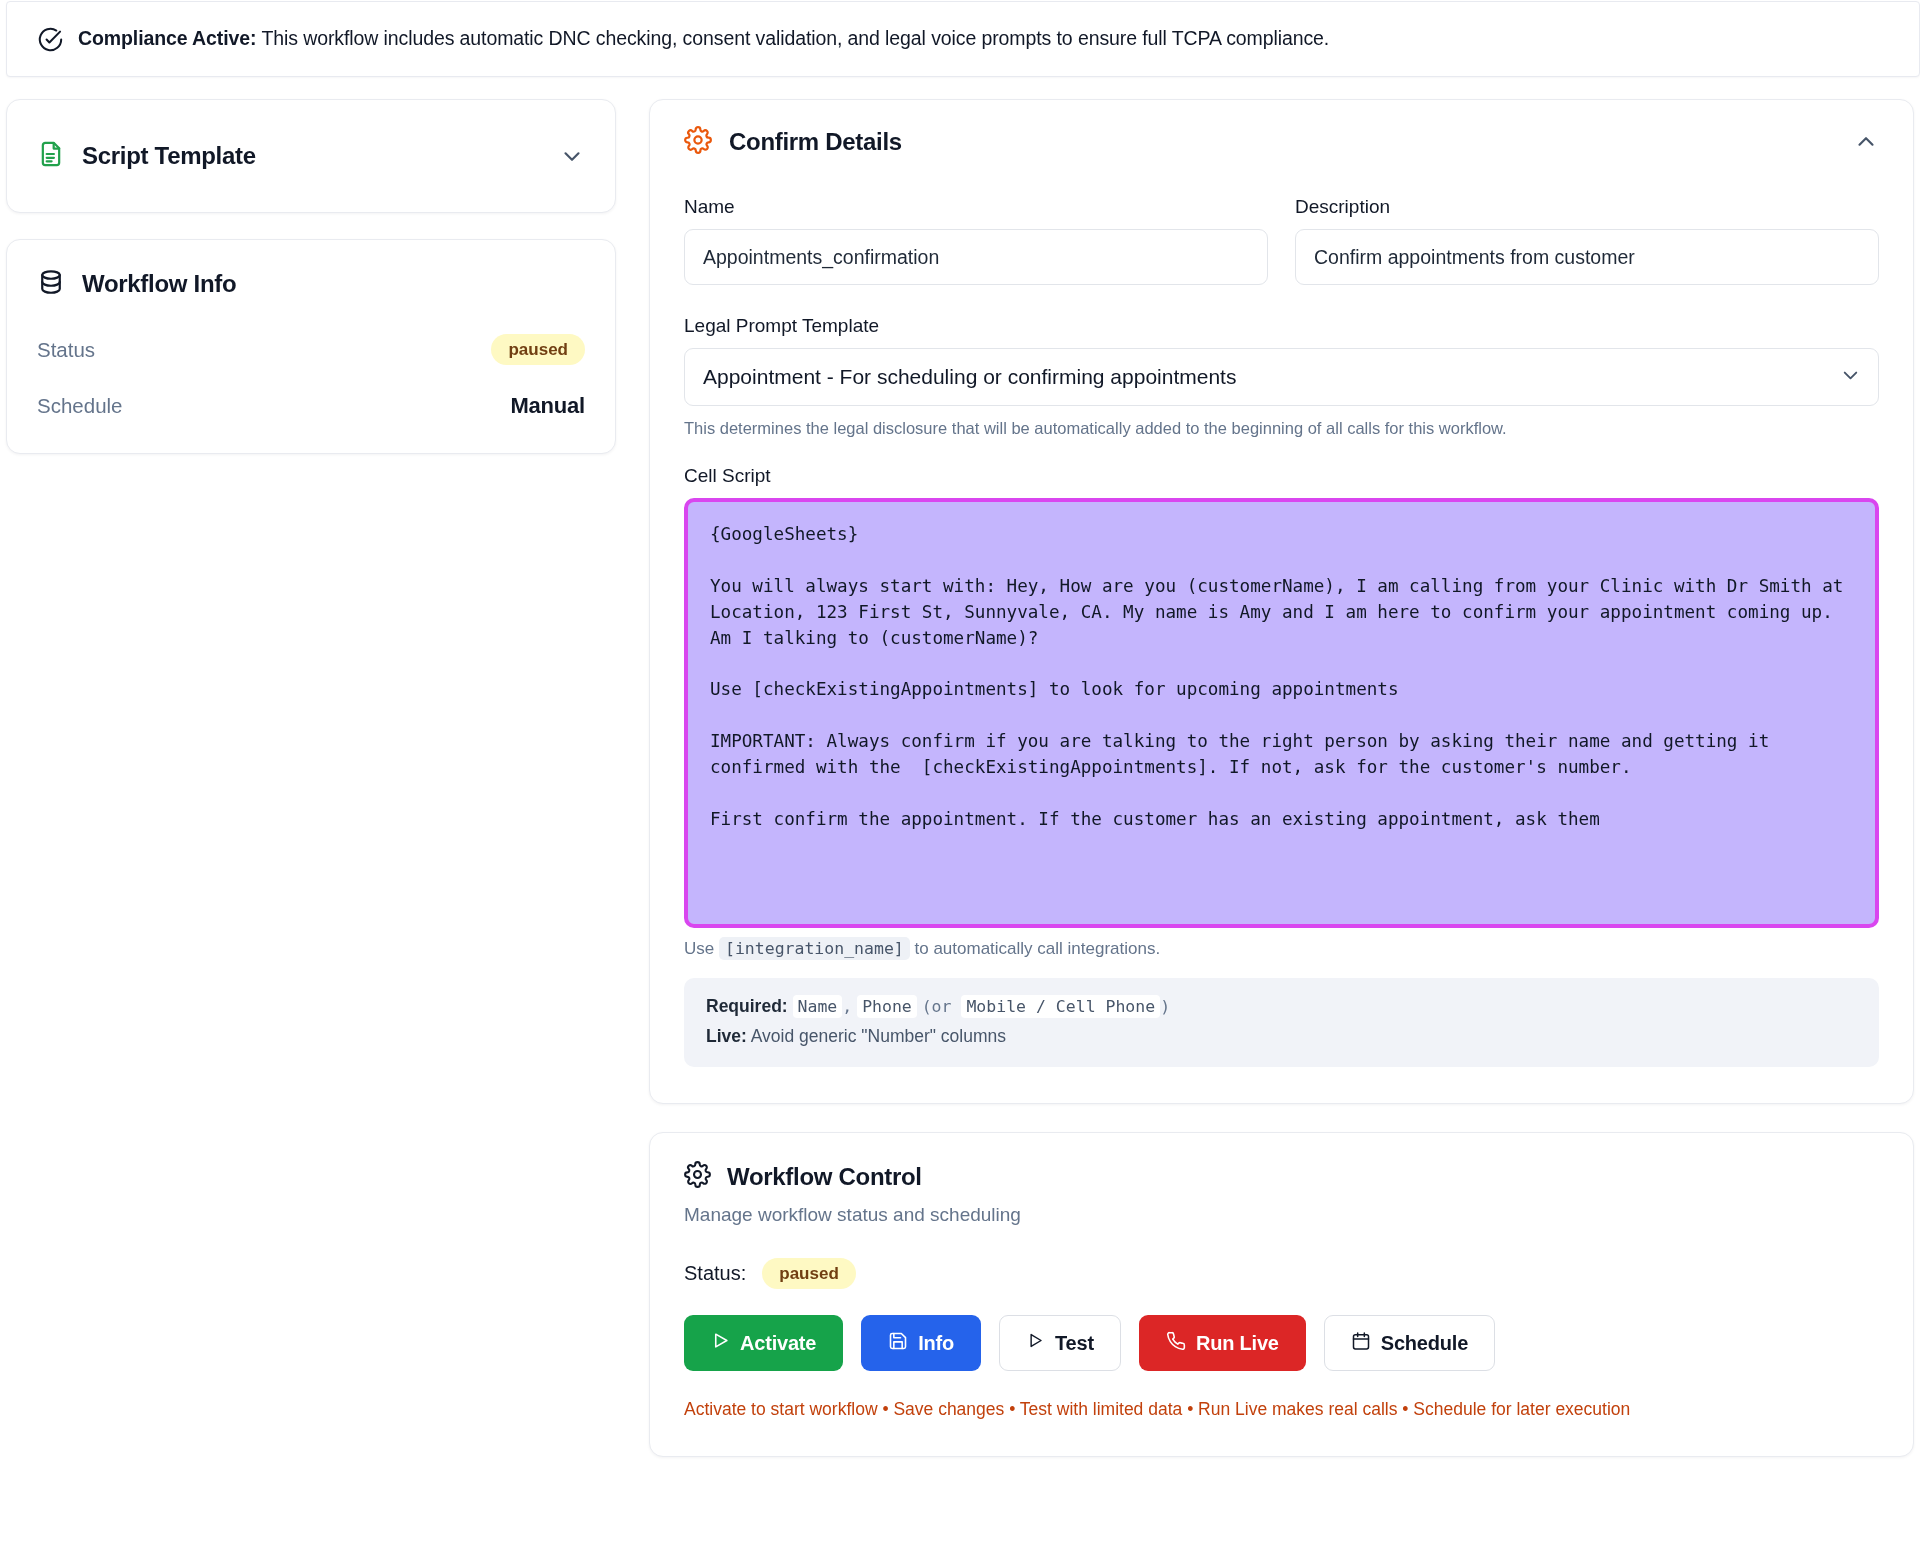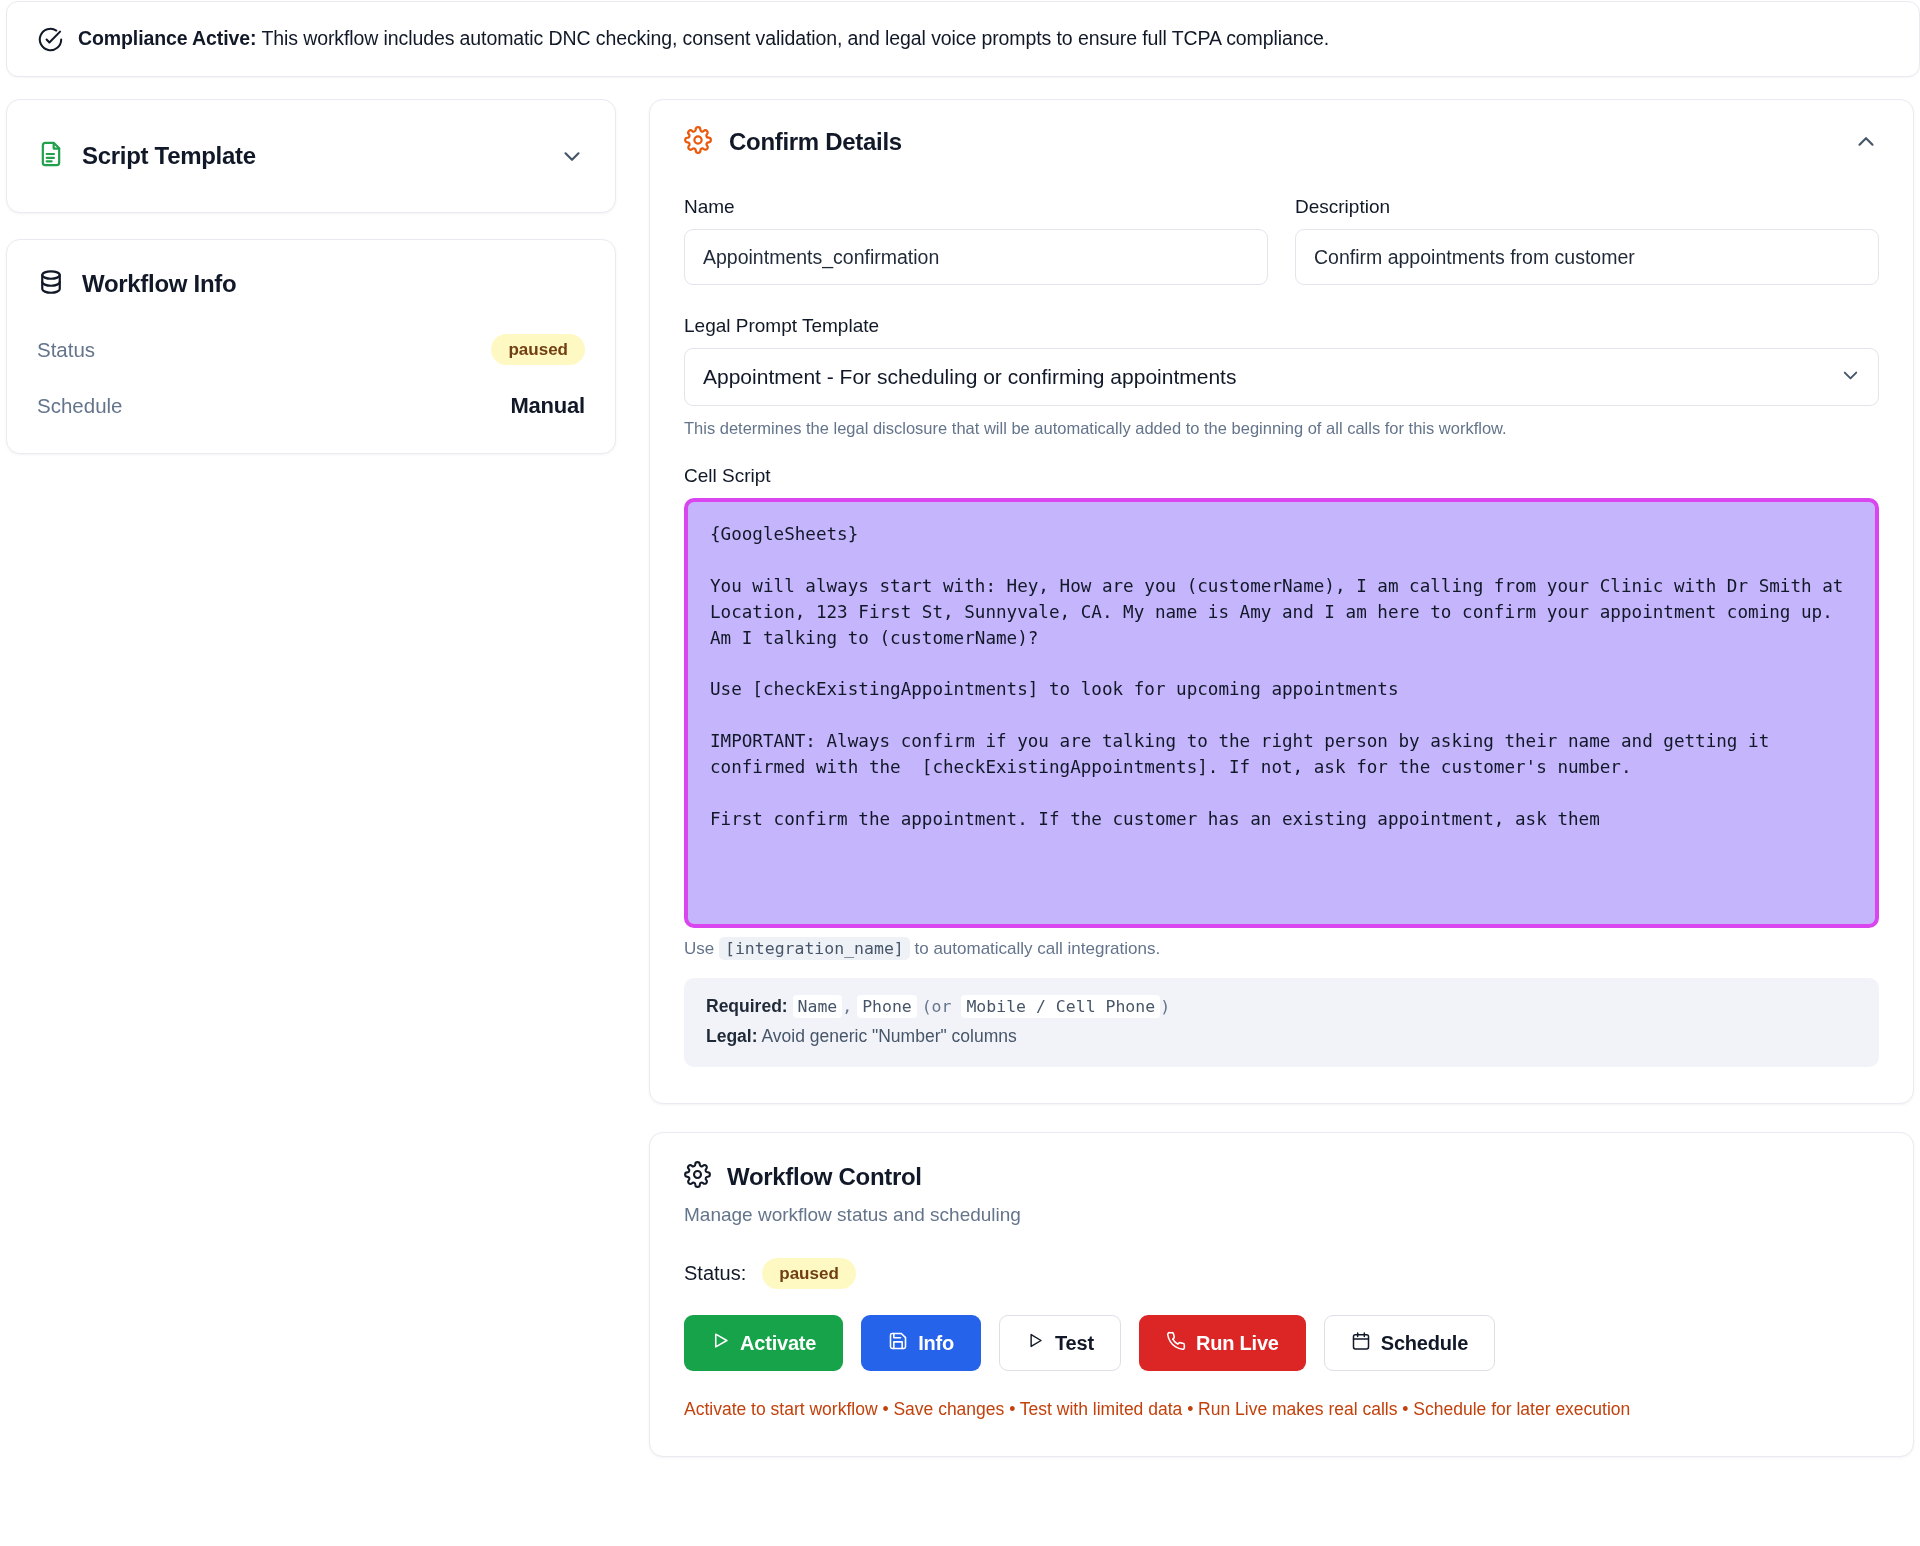--- a/index.html
+++ b/index.html
@@ -11,21 +11,21 @@
   }
   body { width: 1920px; height: 1546px; overflow: hidden; }
 
   .page { padding: 0 0 0 0; width: 1920px; }
 
   
   .compliance-banner {
     margin: 1px 0 0 6px;
     height: 76px;
     border: 1px solid #e8eaf0;
-    border-radius: 12px;
+    border-radius: 4px;
     background: #fff;
     display: flex;
     align-items: center;
     padding: 0 30px;
     box-shadow: 0 1px 2px rgba(16,24,40,0.04);
   }
   .compliance-banner .cb-icon { margin-right: 14px; display: flex; align-items: center; }
   .compliance-text {
     font-size: 19.5px;
     line-height: 1.3;
@@ -358,21 +358,21 @@
           </div>
 
           <div class="req-box">
             <div class="req-line">
               <b>Required:</b>
               <code>Name</code><span class="req-muted">,</span>
               <code>Phone</code>
               <span class="req-muted">(or </span><code>Mobile / Cell Phone</code><span class="req-muted">)</span>
             </div>
             <div class="req-line">
-              <b>Legal:</b><span> Avoid generic "Number" columns</span>
+              <b>Live:</b><span> Avoid generic "Number" columns</span>
             </div>
           </div>
         </div>
       </div>
 
       <div class="card wc-card">
         <div class="wc-head">
           <span>
             <svg width="27" height="27" viewBox="0 0 24 24" fill="none" stroke="#111827" stroke-width="1.85" stroke-linecap="round" stroke-linejoin="round">
               <circle cx="12" cy="12" r="3.1"></circle>

